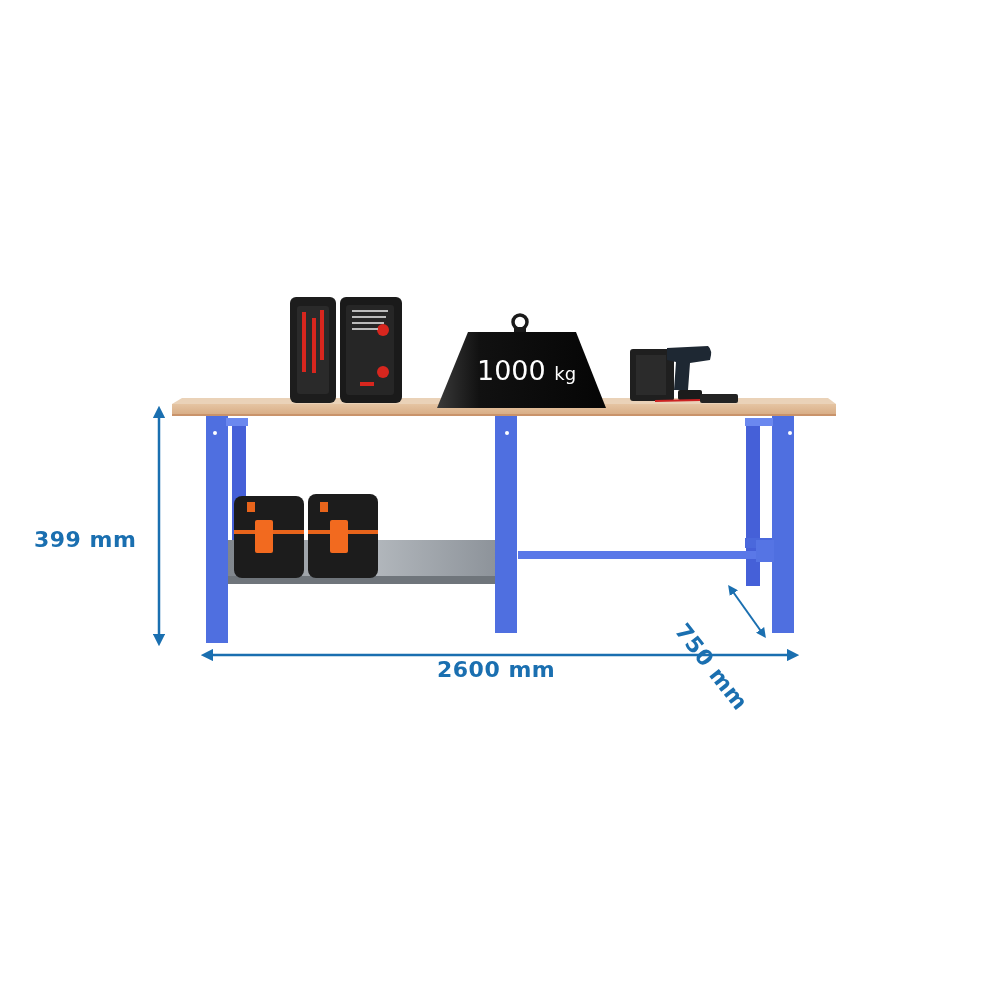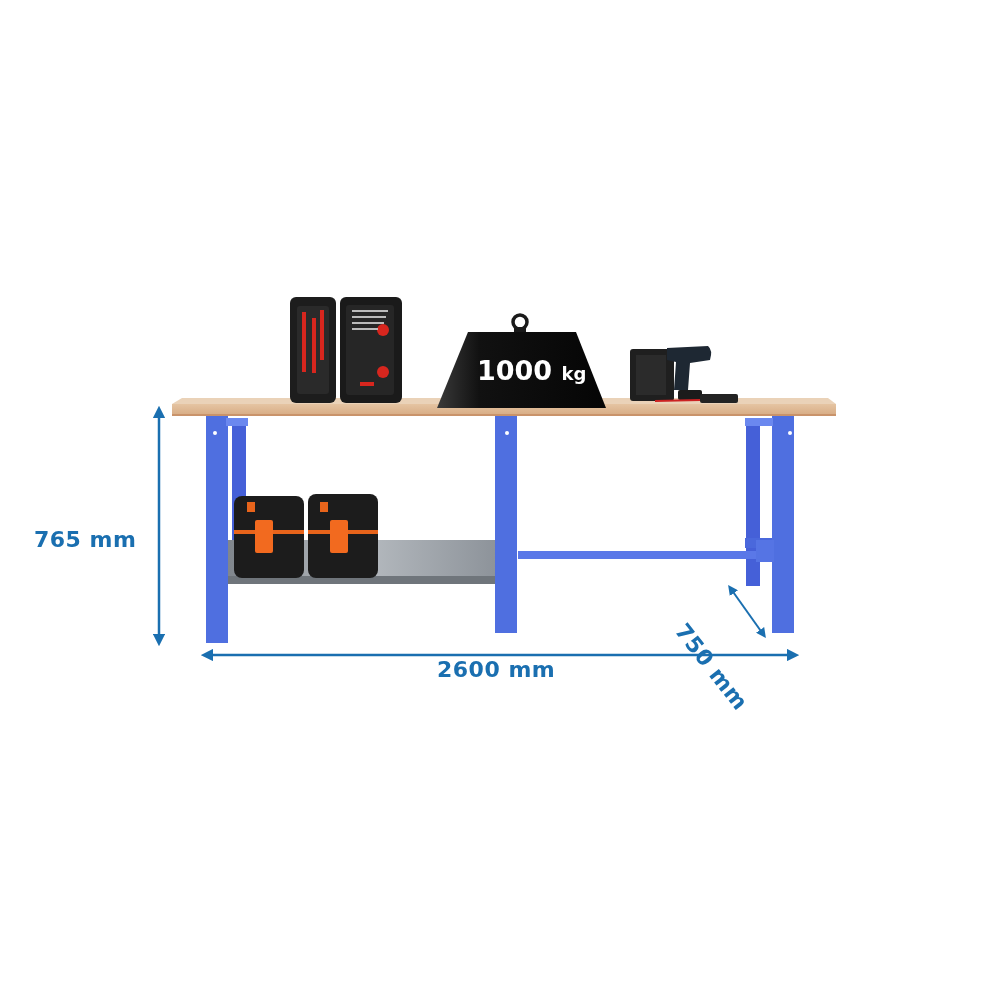--- a/index.html
+++ b/index.html
@@ -1,18 +1,18 @@
 <!DOCTYPE html>
 <html><head>
   <meta charset="utf-8">
   <style>
     html, body { margin: 0; padding: 0; background: #ffffff; }
     body { width: 1000px; height: 1000px; position: relative; overflow: hidden; font-family: "DejaVu Sans", sans-serif; }
     .dim-label { position: absolute; color: #1a6fb0; font-weight: bold; font-size: 22px; letter-spacing: 0.5px; white-space: nowrap; font-family: "DejaVu Sans", sans-serif; }
-    .weight-label { position: absolute; color: #ffffff; font-weight: bold; font-size: 27px; white-space: nowrap; font-family: "DejaVu Sans", sans-serif; }
+    .weight-label { position: absolute; color: #ffffff; font-weight: normal; font-size: 27px; white-space: nowrap; font-family: "DejaVu Sans", sans-serif; }
     .weight-label .unit { font-size: 18px; }
     svg { position: absolute; left: 0; top: 0; }
   </style>
 </head>
 <body>
 
 <svg width="1000" height="1000" viewBox="0 0 1000 1000">
   <defs>
     <linearGradient id="topGrad" x1="0" y1="0" x2="0" y2="1">
       <stop offset="0" stop-color="#e5c4a2"></stop>
@@ -120,17 +120,17 @@
     <line x1="207" y1="655" x2="793" y2="655" stroke="#1a6fb0" stroke-width="2.5" marker-start="url(#arrow)" marker-end="url(#arrow)"></line>
     <line x1="731" y1="589" x2="763" y2="634" stroke="#1a6fb0" stroke-width="2" marker-start="url(#arrow)" marker-end="url(#arrow)"></line>
   </g>
 </svg>
 
 <div class="weight-label" style="left:477px; top:355px;">
   <span>1000</span>
   <span class="unit">kg</span>
 </div>
 
-<div class="dim-label" style="left:34px; top:527px;">765 mm</div>
+<div class="dim-label" style="left:34px; top:527px;">399 mm</div>
 
 <div class="dim-label" style="left:437px; top:657px;">2600 mm</div>
 
 <div class="dim-label" style="left:680px; top:614px; transform: rotate(52deg); transform-origin: left center;">750 mm</div>
 
 </body></html>

